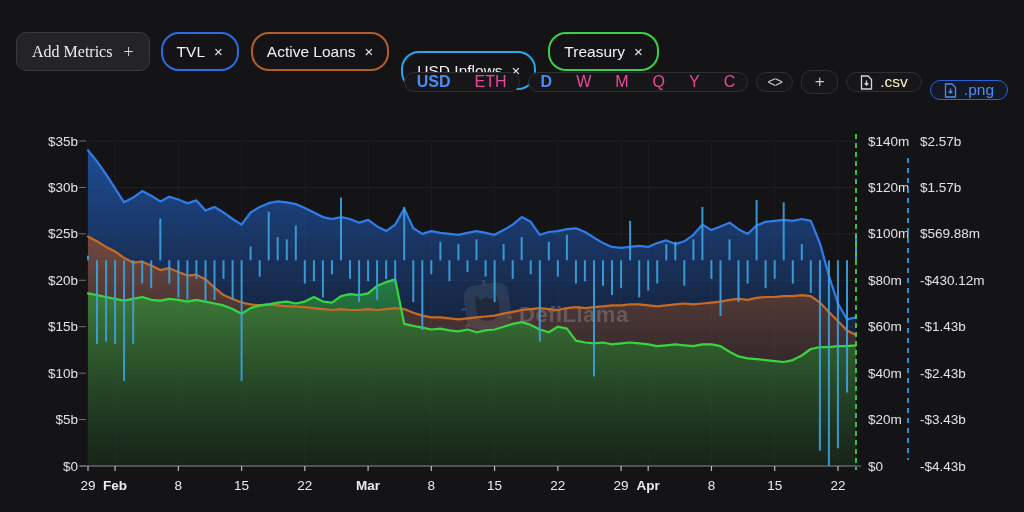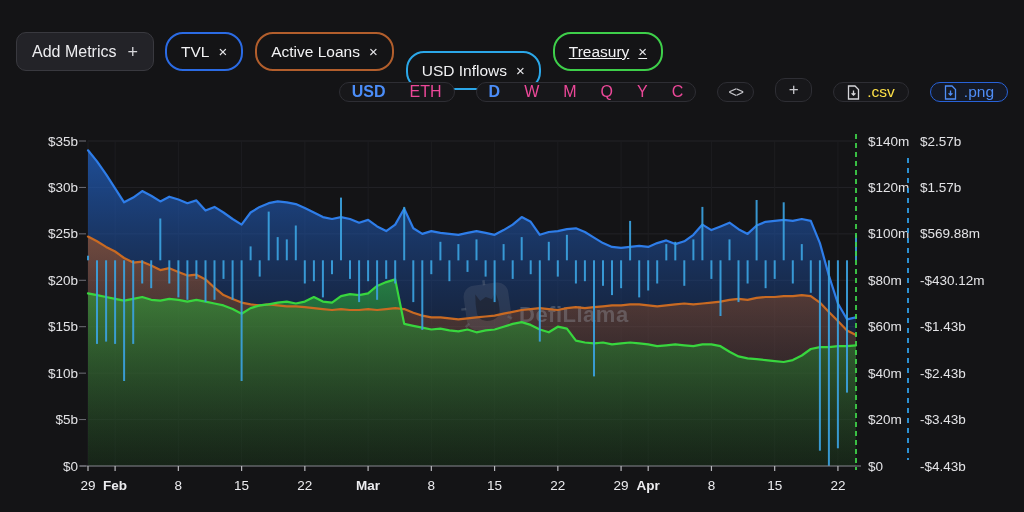--- a/index.html
+++ b/index.html
@@ -1,33 +1,33 @@
 <!DOCTYPE html>
 <html><head>
 <meta charset="utf-8">
 <style>
   html,body{margin:0;padding:0;background:#0b0b0c;}
   #app{position:relative;width:1024px;height:512px;background:#141416;overflow:hidden;
        font-family:"Liberation Sans",sans-serif;-webkit-font-smoothing:antialiased;}
   .row1{position:absolute;top:13px;left:16px;display:flex;align-items:center;gap:11px;z-index:5;}
   .btn-add{display:flex;align-items:center;gap:11px;height:39px;padding:0 15px;background:#232328;
-       border:1px solid #39393f;border-radius:10px;color:#ededf0;font-size:16px;cursor:pointer;}
+       border:1px solid #39393f;border-radius:10px;color:#ededf0;font-size:16px;cursor:pointer;font-family:Liberation Serif, serif;}
   .btn-add .plus{color:#d6d6da;font-size:18px;line-height:1;}
   .chips{display:flex;align-items:center;gap:12px;}
   .chip{display:flex;align-items:center;gap:9px;height:35px;padding:0 14px;border-radius:18px;
        border:2px solid #666;background:#141416;color:#f2f2f4;font-size:15.5px;white-space:nowrap;}
   .chip .x{color:#e9e9ec;font-size:15px;cursor:pointer;line-height:1;}
-  .row2{position:absolute;top:62px;right:16px;display:flex;align-items:flex-end;gap:21px;height:40px;z-index:5;}
+  .row2{position:absolute;top:62px;right:16px;display:flex;align-items:center;gap:8px;height:40px;z-index:5;}
   .group{display:flex;align-items:stretch;border:1px solid #2e2e34;border-radius:10px;background:#17171a;}
   .opt{display:flex;align-items:center;padding:0 12px;font-size:16px;color:#ec4899;background:none;border:none;cursor:pointer;}
   .opt.sel{color:#4b8df8;font-weight:700;}
   .sqbtn{display:flex;align-items:center;justify-content:center;min-width:37px;border:1px solid #2e2e34;
        border-radius:10px;background:#17171a;color:#c9c9ce;font-size:14px;cursor:pointer;letter-spacing:-1px;}
   .dlbtn{display:flex;align-items:center;gap:7px;padding:0 13px;border:1px solid #2e2e34;border-radius:10px;
-       background:#17171a;color:#fde047;font-size:15.5px;cursor:pointer;}
+       background:#17171a;color:#fef9c3;font-size:15.5px;cursor:pointer;}
   .dlbtn svg{display:block;}
   .dlbtn.accent{border-color:#2862d8;color:#4f8df6;background:rgba(37,99,235,0.07);margin-top:16px;}
   #chart{position:absolute;left:0;top:0;z-index:1;}
 </style>
 </head>
 <body>
 
 <div id="app">
 
   <svg id="chart" width="1024" height="512" viewBox="0 0 1024 512">
@@ -252,21 +252,21 @@
           <span class="x">×</span>
         </div>
         <div class="chip" style="border-color: rgb(178, 94, 44); text-align: center;">
           <span>Active Loans</span>
           <span class="x">×</span>
         </div>
         <div class="chip" style="border-color: rgb(43, 167, 232); margin-top: 38px;">
           <span>USD Inflows</span>
           <span class="x">×</span>
         </div>
-        <div class="chip" style="border-color: rgb(62, 207, 74); text-decoration: underline;">
+        <div class="chip" style="border-color: rgb(62, 207, 74);">
           <span>Treasury</span>
           <span class="x">×</span>
         </div>
       </div>
   </div>
 
   <div class="row2">
     <div class="group" id="currencyGroup">
         <button class="opt sel">USD</button>
         <button class="opt">ETH</button>

